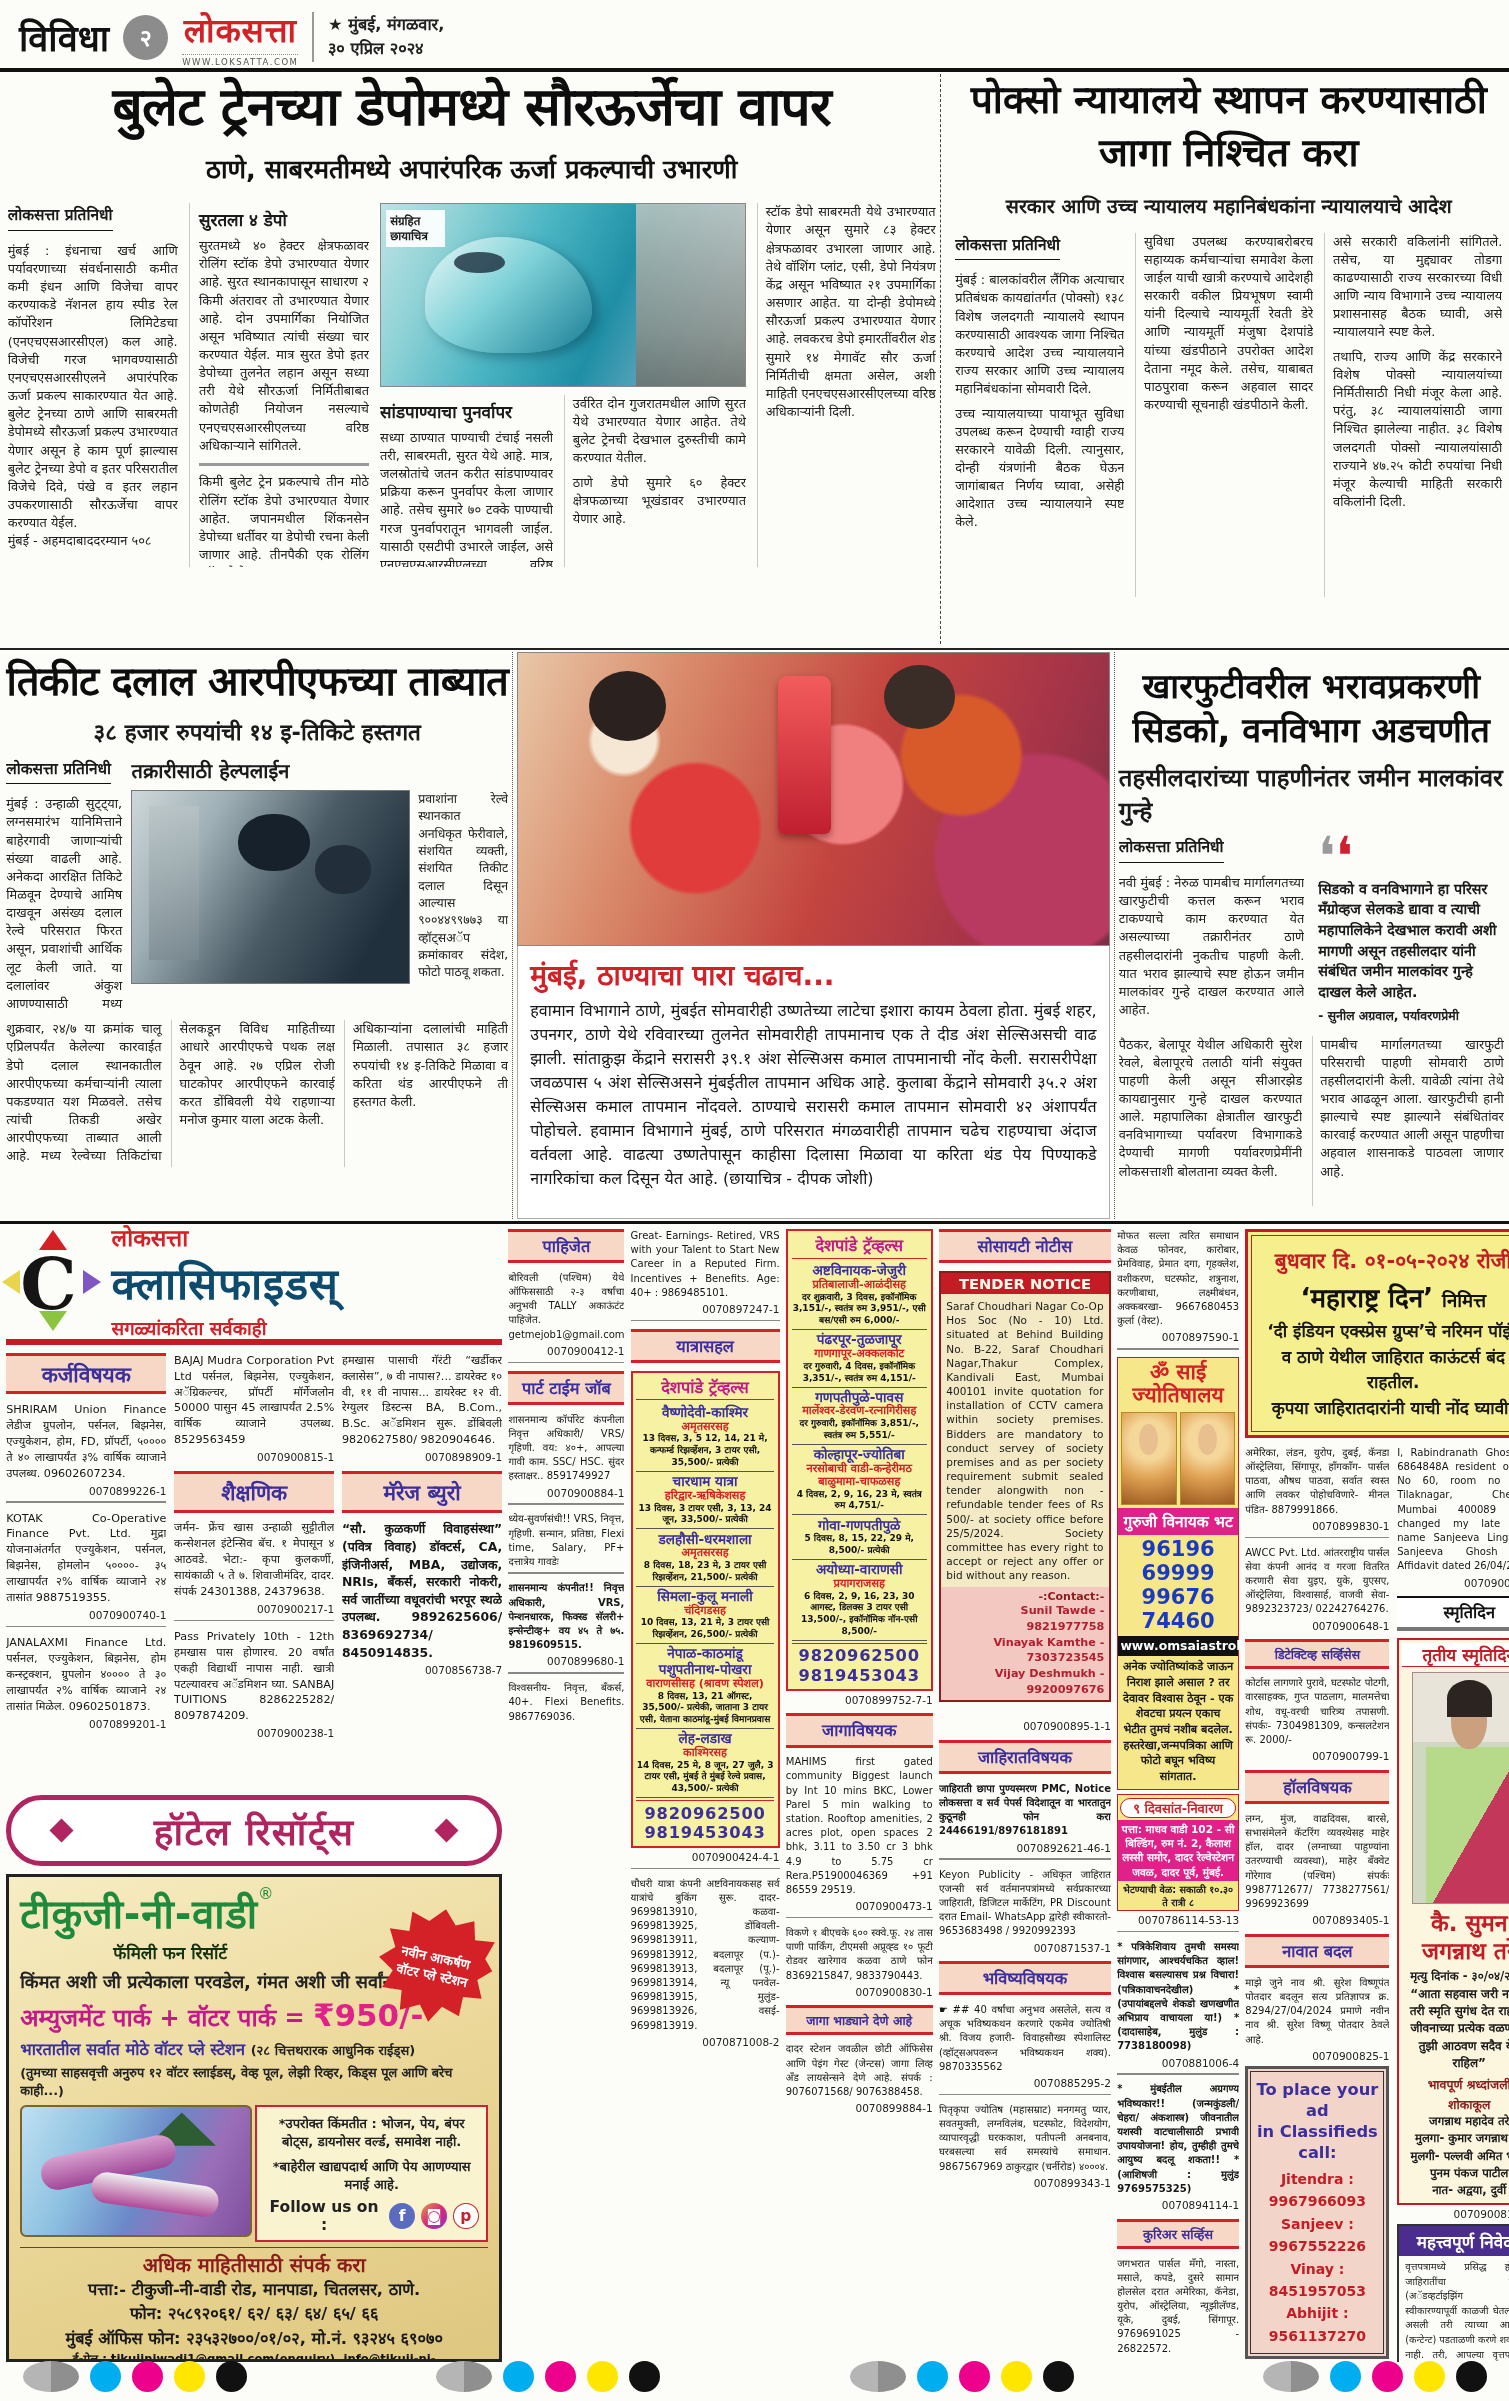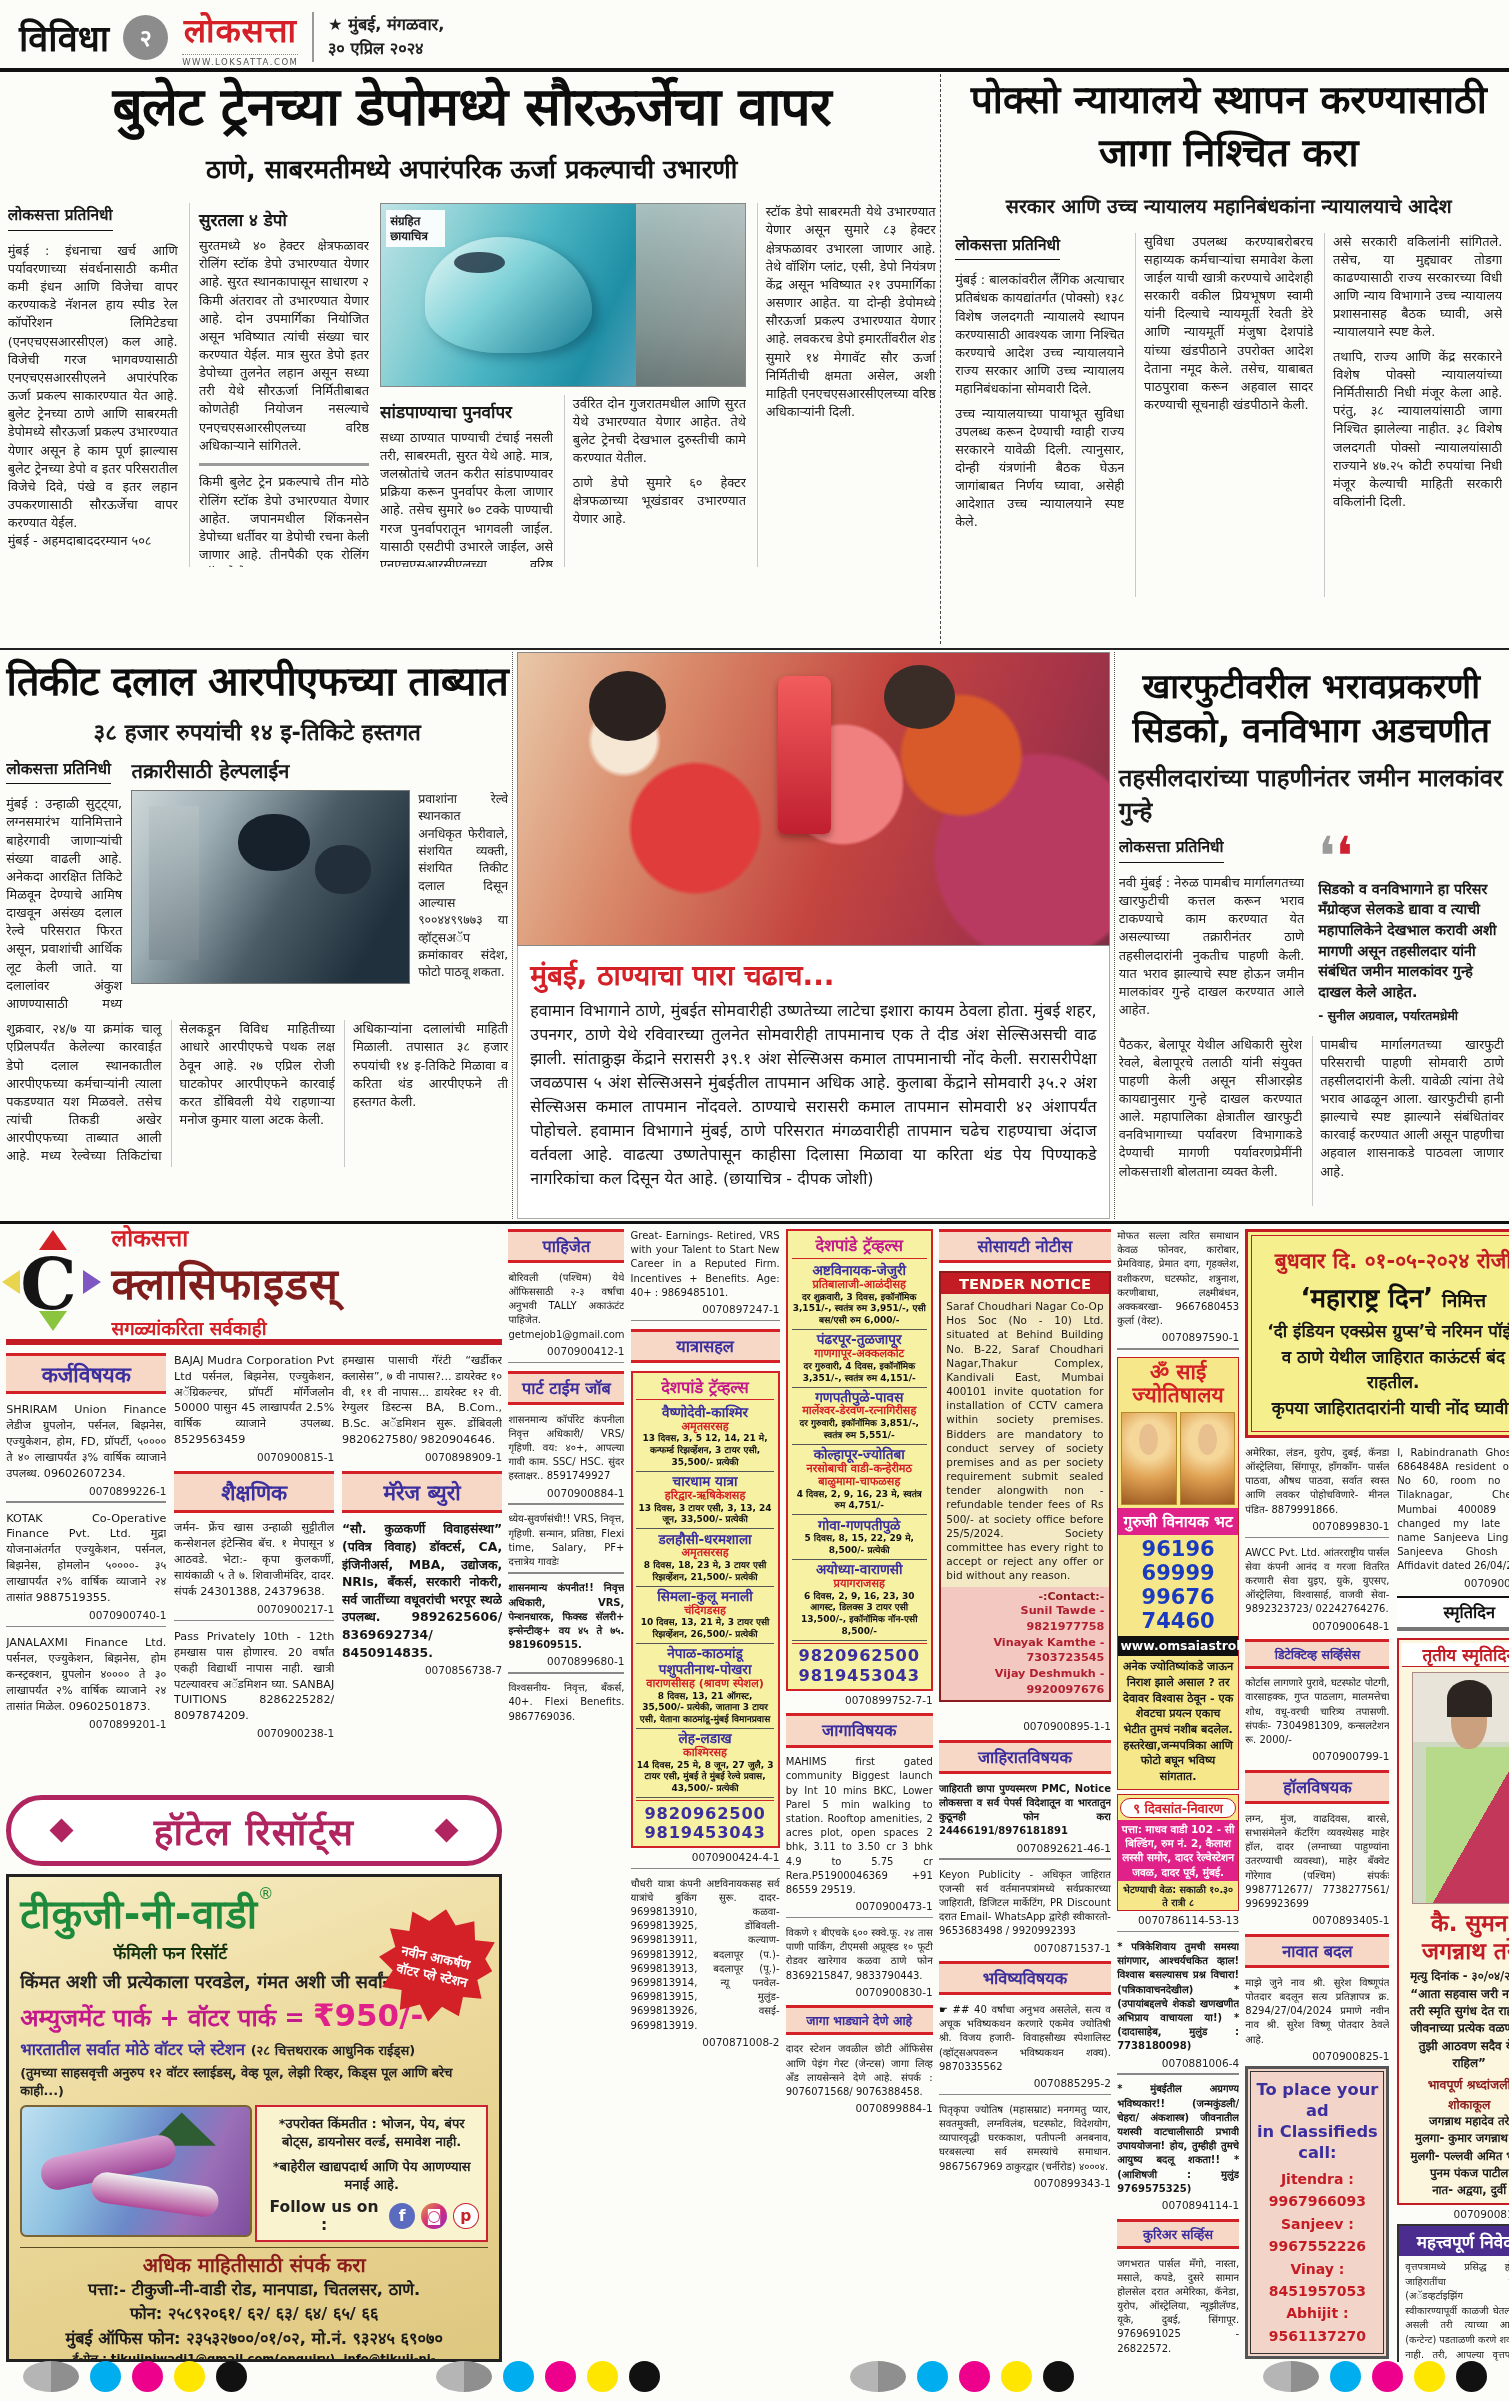--- a/index.html
+++ b/index.html
@@ -104,21 +104,21 @@
   .cl-left { width:496px; flex:none; display:flex; flex-direction:column; }
   .cl-logo { height:116px; display:flex; align-items:center; gap:12.4px; border-bottom:6.2px solid #c41c24; padding-bottom:6.2px; }
   .clogo-mark { position:relative; width:93px; height:93px; flex:none; }
   .clogo-mark .cc { position:absolute; left:14px; top:7.7px; font-size:71px; font-weight:bold; color:#151515; font-family:"DejaVu Serif",serif; }
   .tri { position:absolute; width:0; height:0; }
   .tri.t { left:33px; top:-4.6px; border-left:14px solid transparent; border-right:14px solid transparent; border-bottom:20px solid #d42027; }
   .tri.b { left:33px; bottom:-3.1px; border-left:14px solid transparent; border-right:14px solid transparent; border-top:20px solid #8bc53f; }
   .tri.l { left:-4.6px; top:36px; border-top:12.4px solid transparent; border-bottom:12.4px solid transparent; border-right:18.6px solid #e8d44d; }
   .tri.r { right:-1.5px; top:36px; border-top:12.4px solid transparent; border-bottom:12.4px solid transparent; border-left:18.6px solid #7e57c2; }
   .clogo-text .brand { color:#d42027; font-size:23px; font-weight:bold; }
-  .clogo-text .big { font-size:43px; font-weight:bold; color:#7f1d1d; letter-spacing:0.8px; }
+  .clogo-text .big { font-size:43px; font-weight:bold; color:#0c4a6e; letter-spacing:0.8px; }
   .clogo-text .tag { font-size:18.6px; font-weight:bold; color:#d42027; margin-top:3.1px; }
 
   .cl-3col { display:flex; gap:7.7px; height:435px; overflow:hidden; margin-top:7.7px; }
   .clcol { flex:1; overflow:hidden; min-width:0; }
   .cat { background:#f7d7c6; color:#3b2f9e; font-weight:bold; text-align:center; font-size:21px; padding:3.9px 1.5px; border-top:3.1px solid #d42027; border-bottom:3.1px solid #d42027; margin:7.7px 0 7.7px; }
   .cat.first { margin-top:0; }
   .ad { font-size:11.2px; line-height:1.42; text-align:justify; color:#161616; margin-bottom:3.1px; }
   .adcode { font-size:10.5px; text-align:right; color:#222; margin-bottom:4.6px; }
   .adsep { height:1.5px; background:#888; margin:3.1px 0 7.7px; }
 
@@ -369,21 +369,21 @@
       </h1>
       <div class="deck">तहसीलदारांच्या पाहणीनंतर जमीन मालकांवर गुन्हे</div>
       <div class="a4-body">
         <div class="a4-c">
           <div class="byline">लोकसत्ता प्रतिनिधी</div>
           <p class="bodytxt">नवी मुंबई : नेरुळ पामबीच मार्गालगतच्या खारफुटीची कत्तल करून भराव टाकण्याचे काम करण्यात येत असल्याच्या तक्रारीनंतर ठाणे तहसीलदारांनी नुकतीच पाहणी केली. यात भराव झाल्याचे स्पष्ट होऊन जमीन मालकांवर गुन्हे दाखल करण्यात आले आहेत.</p>
         </div>
         <div class="a4-c quoteblk">
           <div class="qmark"><span class="qg">❛</span><span class="qr">❛</span></div>
           <div class="qt">सिडको व वनविभागाने हा परिसर मॅंग्रोव्हज सेलकडे द्यावा व त्याची महापालिकेने देखभाल करावी अशी मागणी असून तहसीलदार यांनी संबंधित जमीन मालकांवर गुन्हे दाखल केले आहेत.</div>
-          <div class="qattrib">- सुनील अग्रवाल, पर्यारतमध्रेमी</div>
+          <div class="qattrib">- सुनील अग्रवाल, पर्यावरणप्रेमी</div>
         </div>
       </div>
       <div class="a4-bottom">
         <div class="a4-c">
             <p class="bodytxt">पैठकर, बेलापूर येथील अधिकारी सुरेश रेवले, बेलापूरचे तलाठी यांनी संयुक्त पाहणी केली असून सीआरझेड कायद्यानुसार गुन्हे दाखल करण्यात आले. महापालिका क्षेत्रातील खारफुटी वनविभागाच्या पर्यावरण विभागाकडे देण्याची मागणी पर्यावरणप्रेमींनी लोकसत्ताशी बोलताना व्यक्त केली.</p>
           </div>
         <div class="a4-c colsep" style="padding-left:7.7px;">
             <p class="bodytxt">पामबीच मार्गालगतच्या खारफुटी परिसराची पाहणी सोमवारी ठाणे तहसीलदारांनी केली. यावेळी त्यांना तेथे भराव आढळून आला. खारफुटीची हानी झाल्याचे स्पष्ट झाल्याने संबंधितांवर कारवाई करण्यात आली असून पाहणीचा अहवाल शासनाकडे पाठवला जाणार आहे.</p>
           </div>
       </div>

